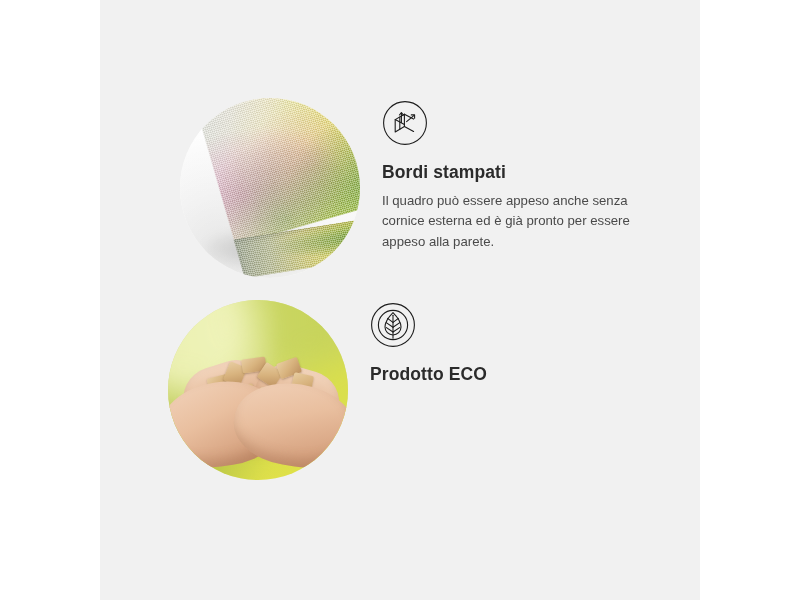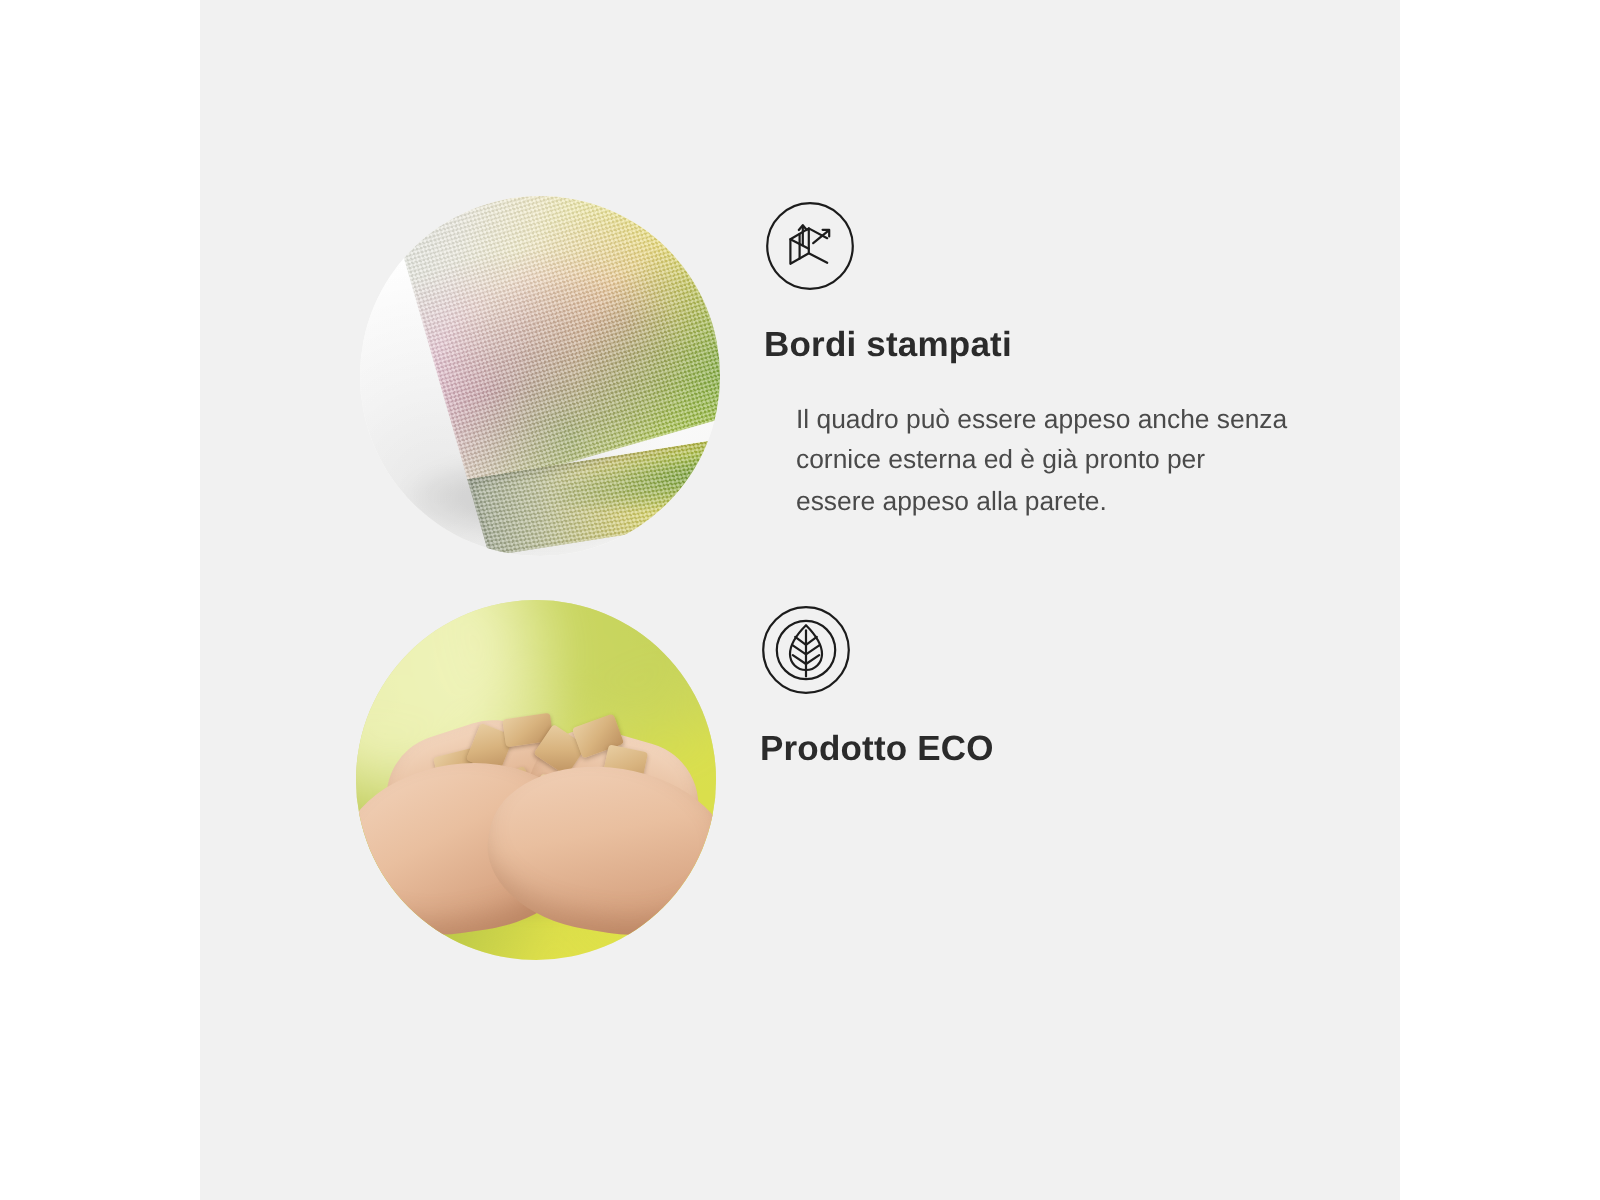--- a/index.html
+++ b/index.html
@@ -31,21 +31,21 @@
     background: #f1f1f1;
   }
 
   
   .feature {
     position: absolute;
     display: flex;
     align-items: flex-start;
   }
   .feature-1 { left: 12px;  top: 98px; }
-  .feature-2 { left: 10px;  top: 300px; }
+  .feature-2 { left: 0px;  top: 300px; }
 
   
   .media {
     position: relative;
     width: 180px;
     height: 180px;
     flex: 0 0 180px;
     margin-left: 68px;
   }
 
@@ -218,21 +218,21 @@
     color: #2b2b2b;
     letter-spacing: 0.1px;
     margin: 0 0 7px 0;
     line-height: 1.25;
   }
 
   .feature-desc {
     font-size: 13.2px;
     color: #4a4a4a;
     line-height: 1.55;
-    margin: 16px;
+    margin: 0;
   }
 </style>
 </head>
 <body>
 
 <div class="page">
 
   <div class="panel">
 
     <div class="feature feature-1">

